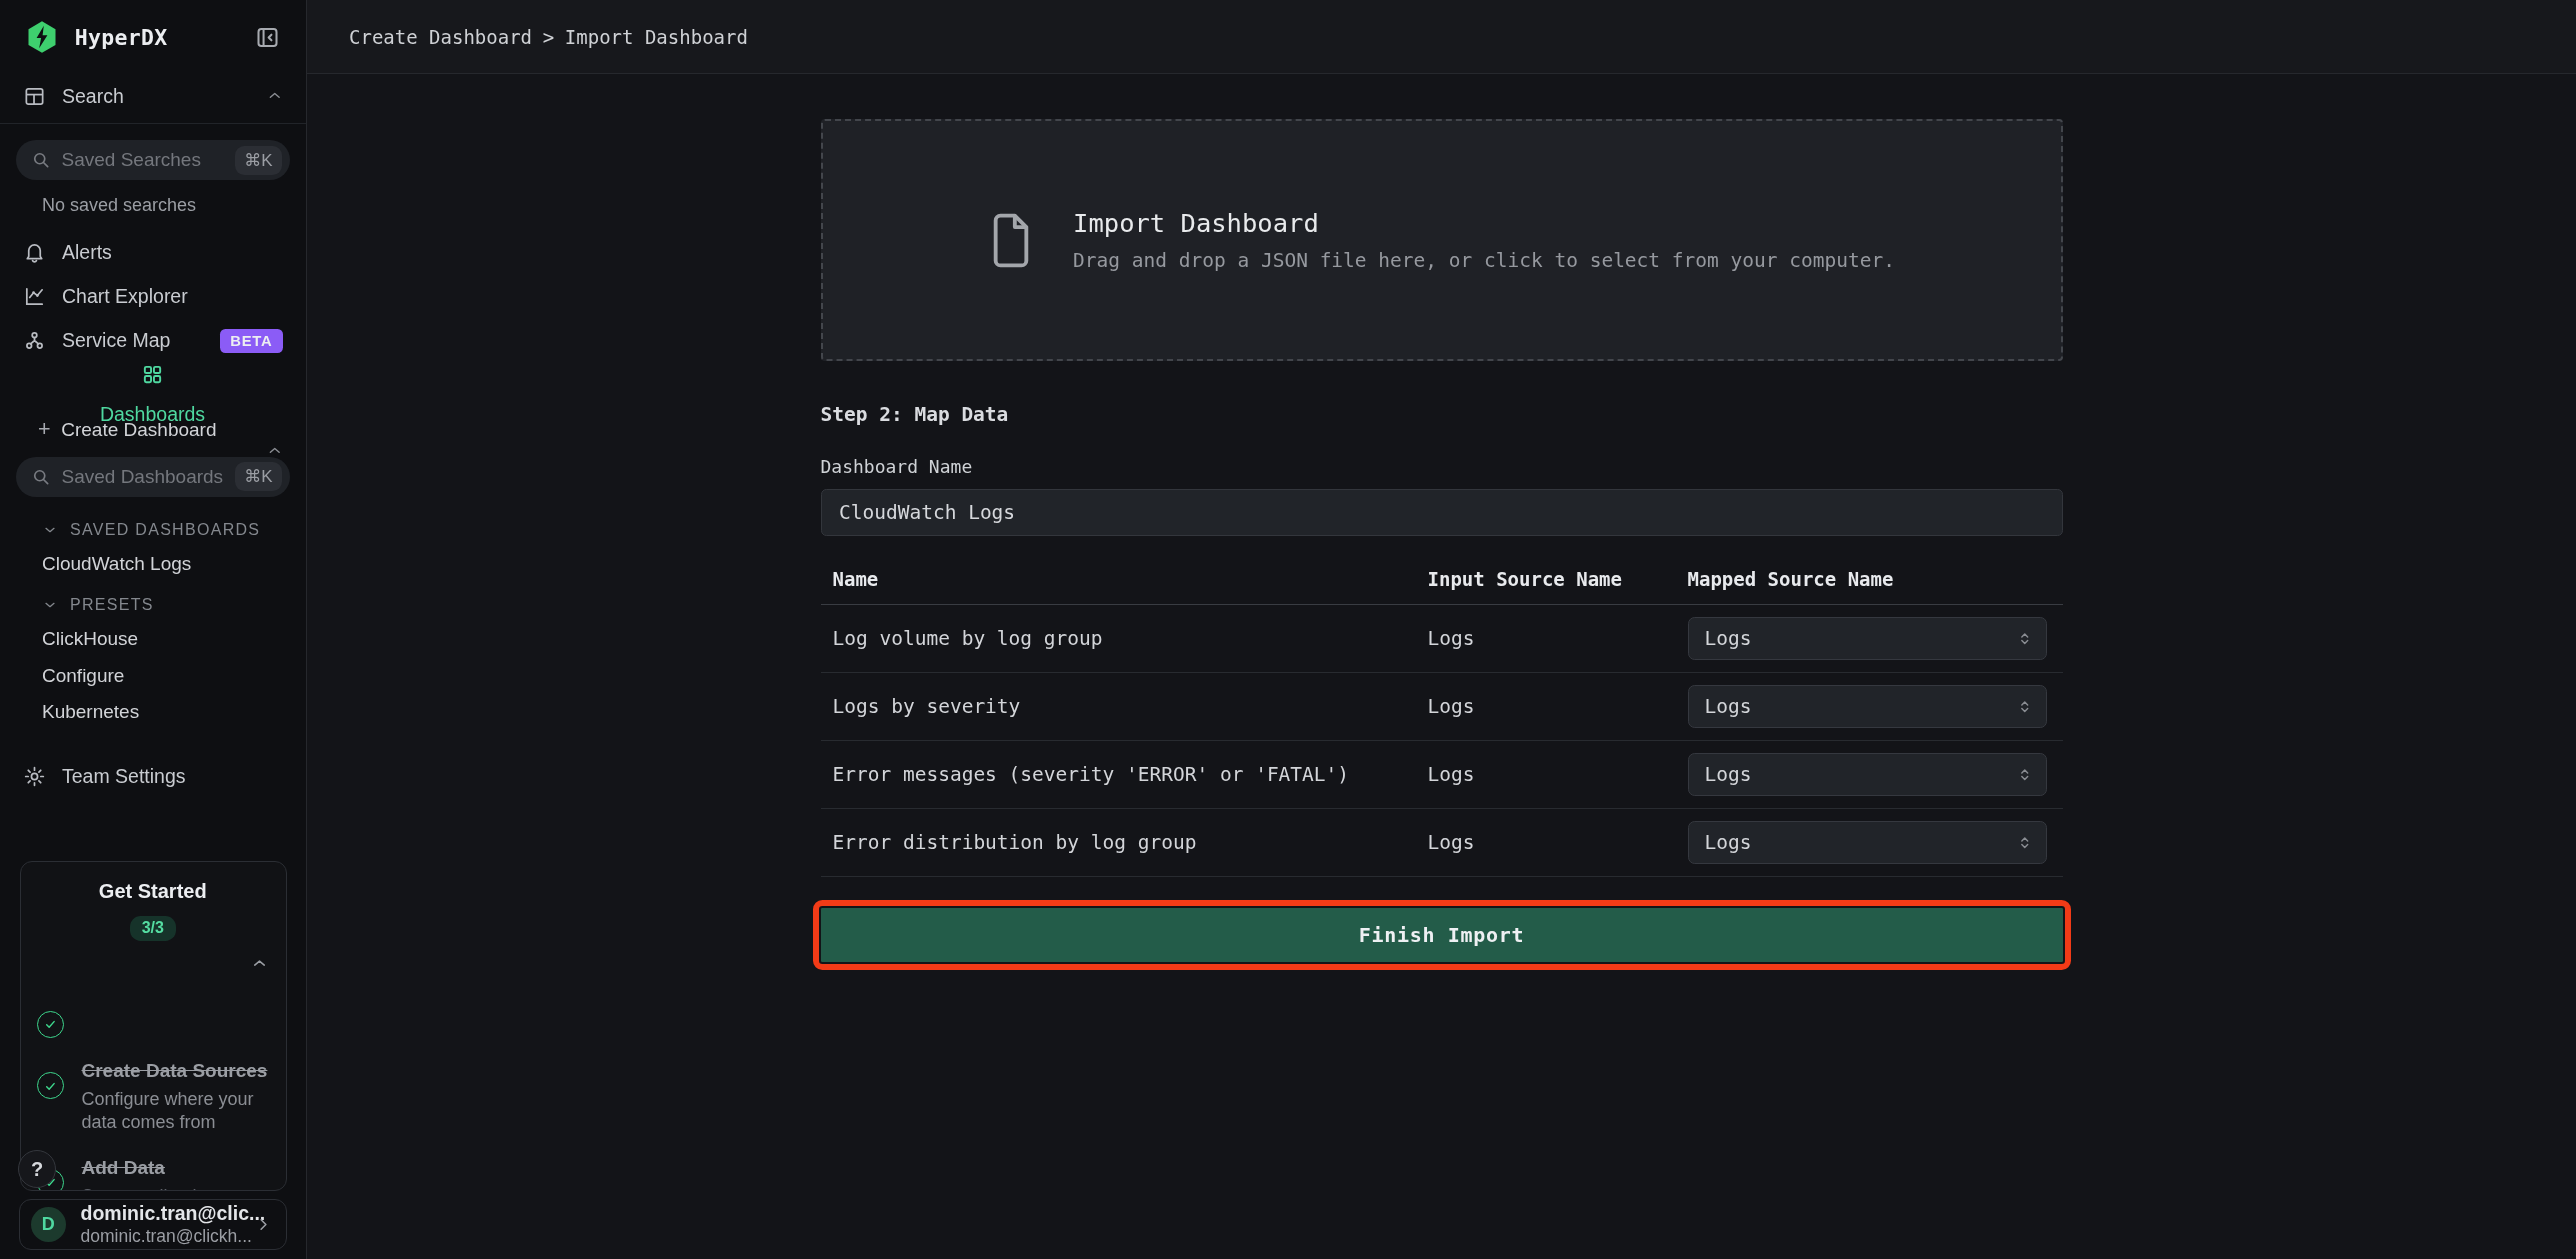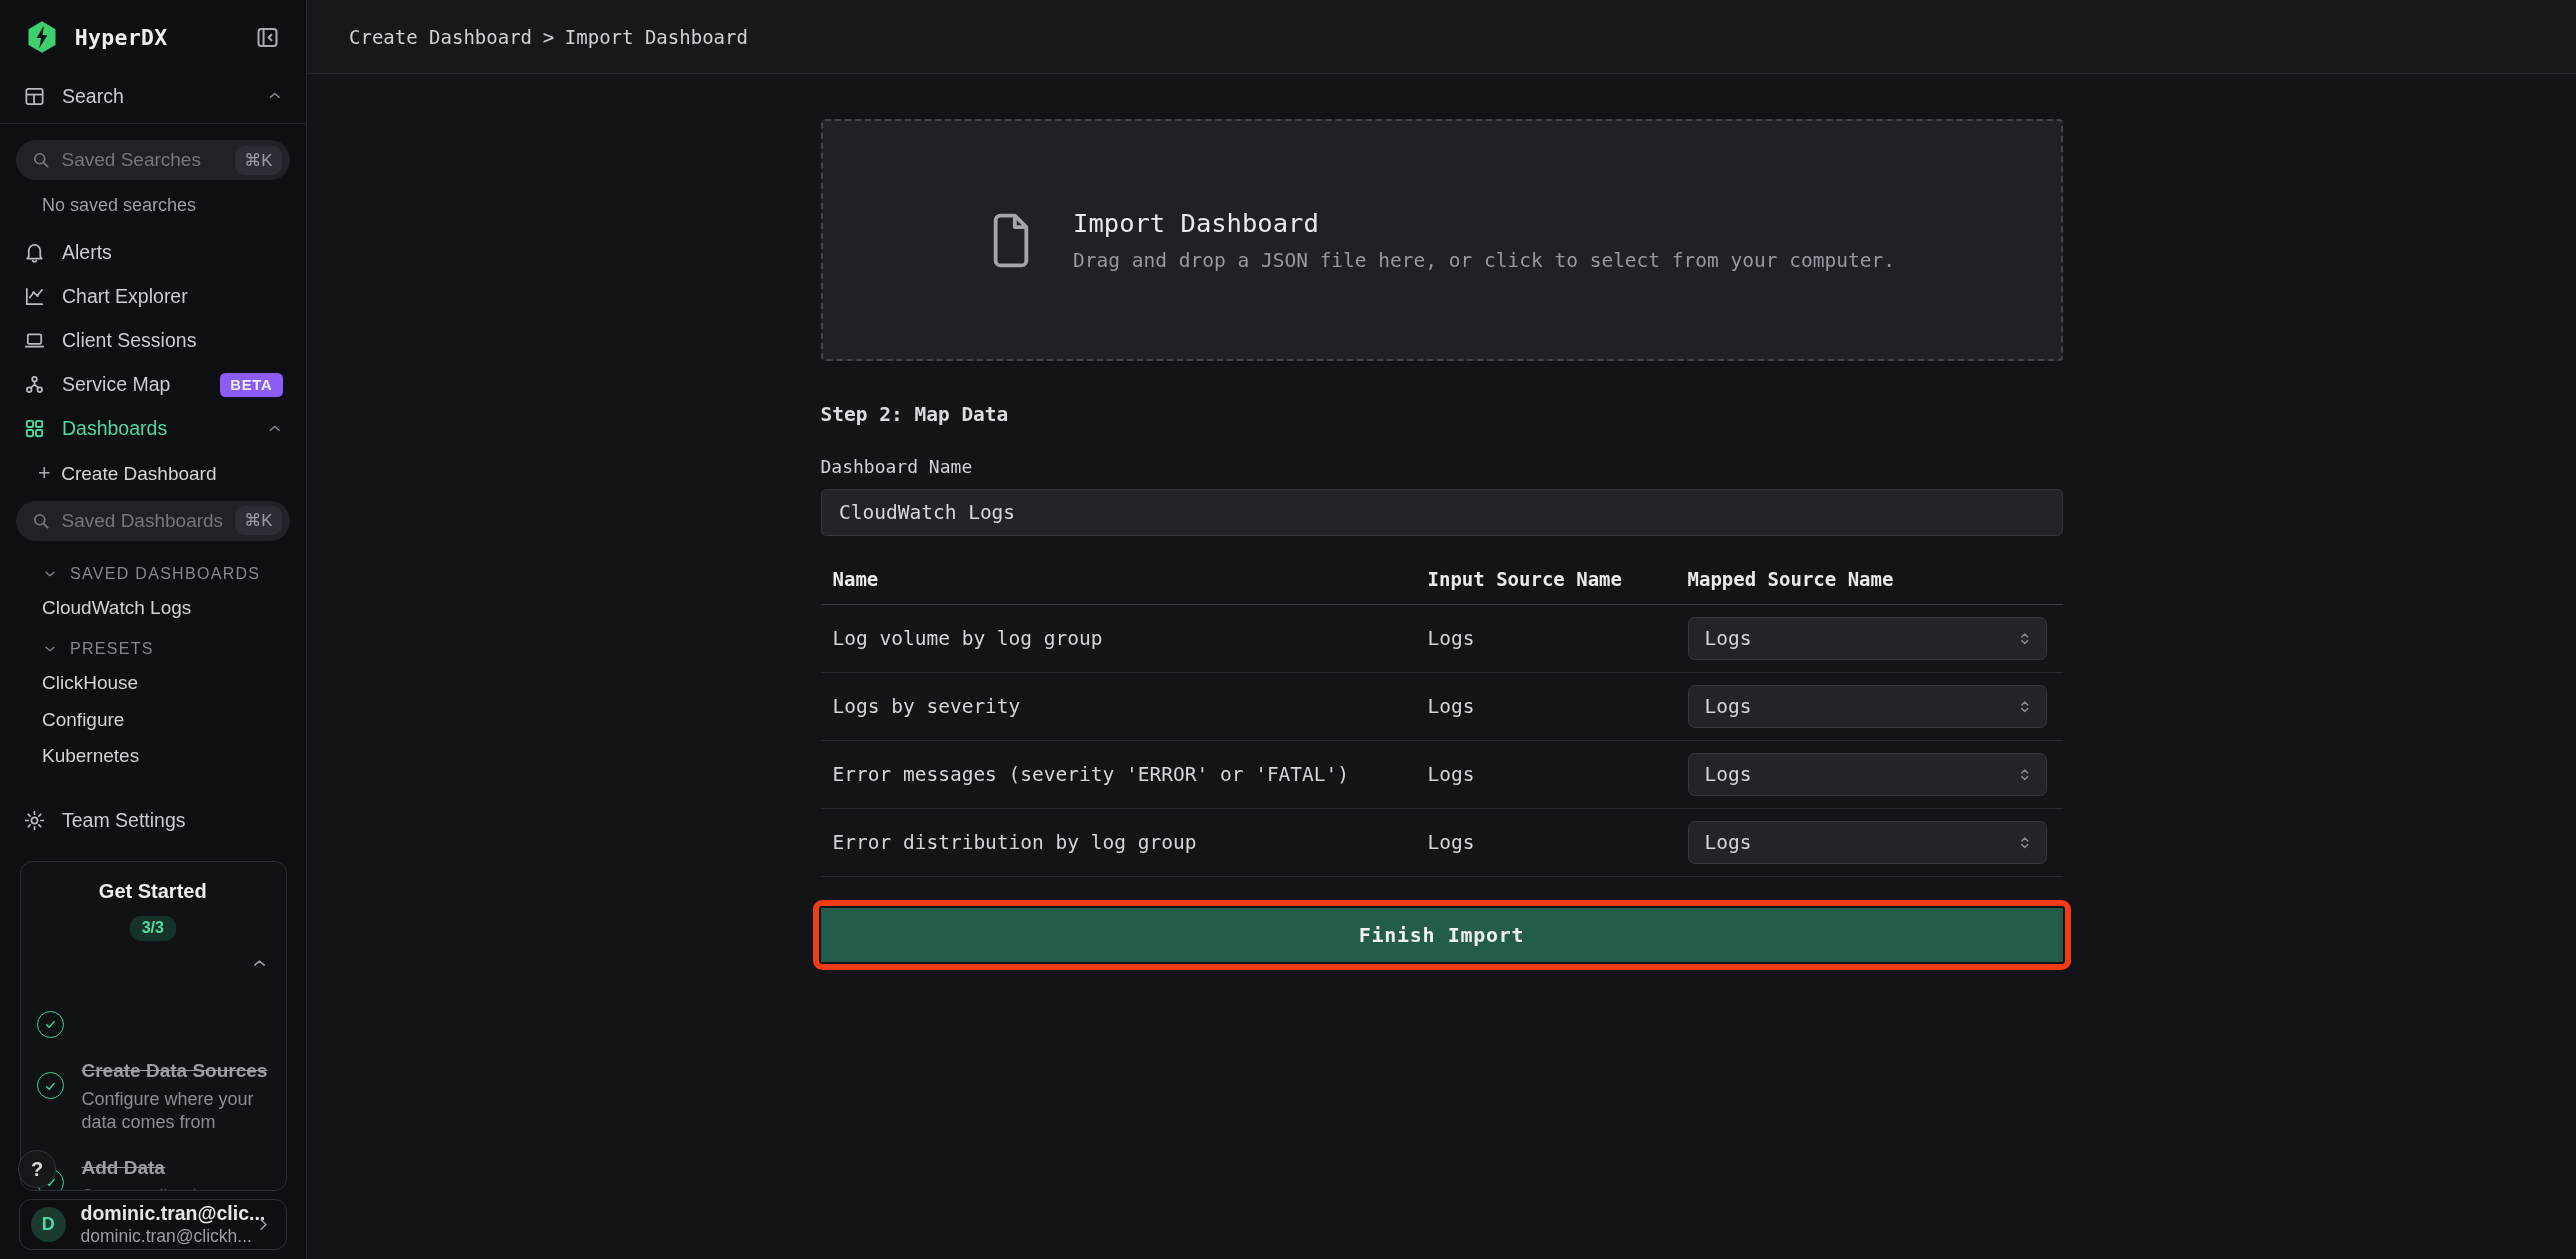--- a/index.html
+++ b/index.html
@@ -9,21 +9,21 @@
 
   
   .sidebar { position:relative; width:307px; flex:none; height:100%; background:#0e0f12; border-right:0.7px solid #26282d; overflow:hidden; }
   .logo-row { height:74px; display:flex; align-items:center; padding:0 23px 0 24px; gap:14.8px; }
   .brand { font-size:21.5px; font-weight:700; color:#eceef1; letter-spacing:0.3px; font-family:"DejaVu Sans Mono", monospace; }
   .logo-hex { width:36px; height:36px; flex:none; }
   .collapse-btn { margin-left:auto; width:31px; height:31px; color:#a7aab0; display:flex; align-items:center; justify-content:center; cursor:pointer; }
   .nav-item { height:44px; display:flex; align-items:center; gap:16px; padding:0 23px 0 22px; font-size:19.5px; color:#c9ccd1; cursor:pointer; }
   .nav-item .nicon { width:24px; height:24px; flex:none; display:flex; align-items:center; justify-content:center; color:#b9bcc2; }
   .nav-item .chev { margin-left:auto; color:#8a8d93; }
-  .nav-item.active { color:#4fd8a0; }
+  .nav-item.active { color:#4fd8a0;flex-direction:column; }
   .nav-item.active .nicon { color:#4fd8a0; }
   .sidebar-divider { border-top:0.7px solid #212429; margin-top:5.4px; }
   .search-pill { margin:16px 16px 10.7px 16px; height:40px; border-radius:20px; background:#1f2227; display:flex; align-items:center; gap:10.7px; padding:0 8px 0 14.8px; cursor:text;justify-content:flex-end; }
   .search-pill .mag { color:#787b81; flex:none; }
   .search-pill input { flex:1; min-width:0; background:transparent; border:none; outline:none; font-size:19px; color:#c9ccd1; font-family:"Liberation Sans", sans-serif; }
   .search-pill input::placeholder { color:#74777d; }
   .kbd { flex:none; background:#2b2e34; color:#9b9ea4; border-radius:9.4px; font-size:17px; padding:4px 9.4px; }
   .muted-note { font-size:18px; color:#9b9ea4; padding:4px 13.4px 14.8px 42px; }
   .beta-badge { margin-left:auto; background:#8b5cf6; color:#eceef1; font-size:14.8px; font-weight:700; letter-spacing:0.7px; border-radius:5.4px; padding:4px 10.7px; }
   .sub-action { display:flex; align-items:center; gap:10.7px; padding:12px 13.4px 12px 38px; font-size:19px; color:#d2d4d8; cursor:pointer; }
@@ -148,29 +148,20 @@
         <svg width="23" height="23" viewBox="0 0 24 24" fill="none" stroke="currentColor" stroke-width="1.8">
           <path d="M4 4v16h16" stroke-linecap="round"></path>
           <path d="m7 13 4-5 4 3 5-6" stroke-linecap="round" stroke-linejoin="round"></path>
           <circle cx="11" cy="8" r="1.4" fill="currentColor" stroke="none"></circle>
             <circle cx="15" cy="11" r="1.4" fill="currentColor" stroke="none"></circle>
         </svg>
       </span>
       <span>Chart Explorer</span>
     </div>
 
-    <div class="nav-item">
-      <span class="nicon">
-        <svg width="23" height="23" viewBox="0 0 24 24" fill="none" stroke="currentColor" stroke-width="1.8">
-          <rect x="5" y="5.5" width="14" height="10" rx="1.5"></rect>
-          <path d="M3 18.5h18" stroke-linecap="round"></path>
-        </svg>
-      </span>
-      <span>Client Sessions</span>
-    </div>
 
     <div class="nav-item">
       <span class="nicon">
         <svg width="23" height="23" viewBox="0 0 24 24" fill="none" stroke="currentColor" stroke-width="1.8">
           <circle cx="12" cy="6.5" r="2.4"></circle>
             <circle cx="6.5" cy="17.5" r="2.4"></circle>
             <circle cx="17.5" cy="17.5" r="2.4"></circle>
           <path d="M12 9v3m0 0-4 3.5M12 12l4 3.5" stroke-linecap="round"></path>
         </svg>
       </span>

